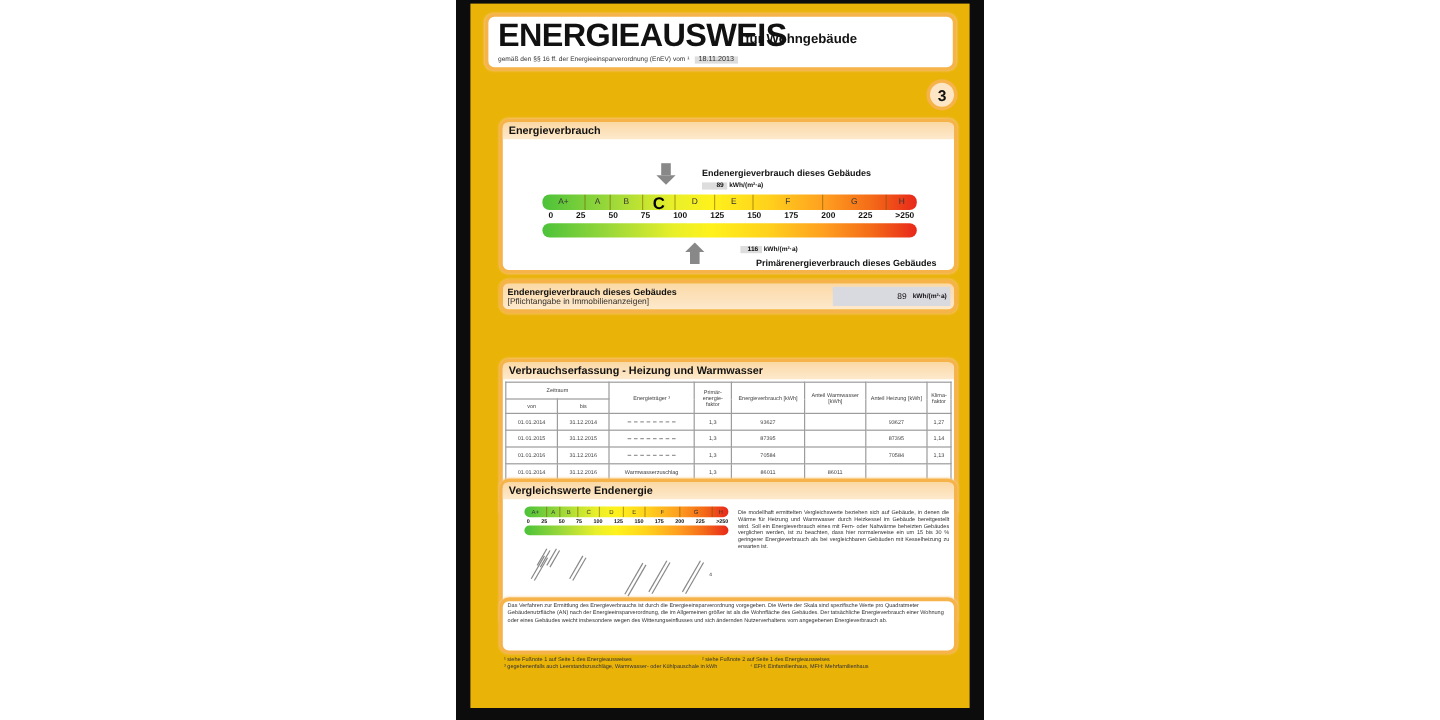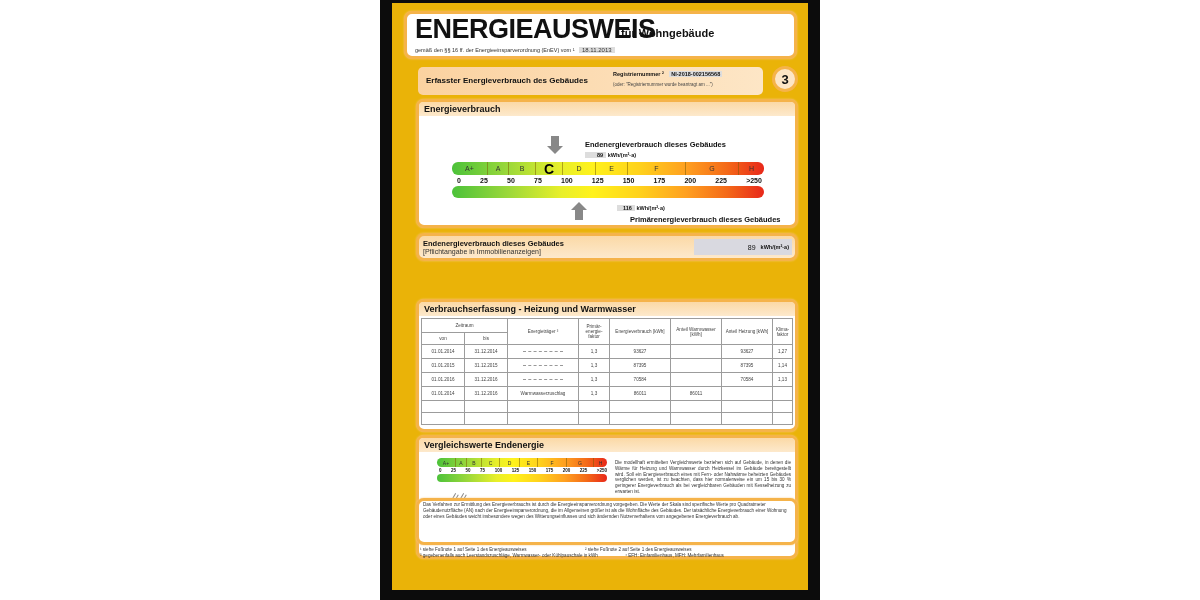--- a/index.html
+++ b/index.html
@@ -42,28 +42,20 @@
 
   <div class="box" style="left:12px;top:8px;width:393px;height:48px;">
     <div class="title-big">ENERGIEAUSWEIS</div>
     <div class="title-sub">für Wohngebäude</div>
     <div class="law">
       <span>gemäß den §§ 16 ff. der Energieeinsparverordnung (EnEV) vom ¹</span>
       <span class="law-date">18.11.2013</span>
     </div>
   </div>
 
-  <div class="regbar">
-    <div class="regtitle">Erfasster Energieverbrauch des Gebäudes</div>
-    <div class="reglabel">
-      <span>Registriernummer ²</span>
-      <span class="regnum">NI-2018-002156568</span>
-    </div>
-    <div class="regnote">(oder: "Registriernummer wurde beantragt am ...")</div>
-  </div>
   <div class="badge">3</div>
 
   <div class="box" style="left:24px;top:96px;width:382px;height:129px;">
     <div class="hdr">Energieverbrauch</div>
 
     <div style="position:absolute;left:132px;top:34px;width:8px;height:10px;background:#888;"></div>
     <div style="position:absolute;left:128px;top:44px;width:0;height:0;border-left:8px solid transparent;border-right:8px solid transparent;border-top:8px solid #888;"></div>
 
     <div style="position:absolute;left:166px;top:38px;font-size:7.5px;font-weight:bold;">Endenergieverbrauch dieses Gebäudes</div>
     <div style="position:absolute;left:166px;top:50px;font-size:5.5px;">
@@ -195,21 +187,21 @@
               <td></td>
               <td></td>
               <td></td>
               <td></td>
             </tr>
       </tbody>
         </table>
     </div>
   </div>
 
-  <div class="box" style="left:24px;top:396px;width:382px;height:124px;margin-top:36px;">
+  <div class="box" style="left:24px;top:396px;width:382px;height:124px;">
     <div class="hdr">Vergleichswerte Endenergie</div>
     <div class="scale grad" style="left:18px;top:20px;width:170px;height:9px;">
       <div class="seg" style="width:19px;font-size:5px;">A+</div>
       <div class="seg" style="width:11px;font-size:5px;">A</div>
       <div class="seg" style="width:15px;font-size:5px;">B</div>
       <div class="seg" style="width:18px;font-size:5px;">C</div>
       <div class="seg" style="width:20px;font-size:5px;">D</div>
       <div class="seg" style="width:18px;font-size:5px;">E</div>
       <div class="seg" style="width:29px;font-size:5px;">F</div>
       <div class="seg" style="width:27px;font-size:5px;">G</div>

